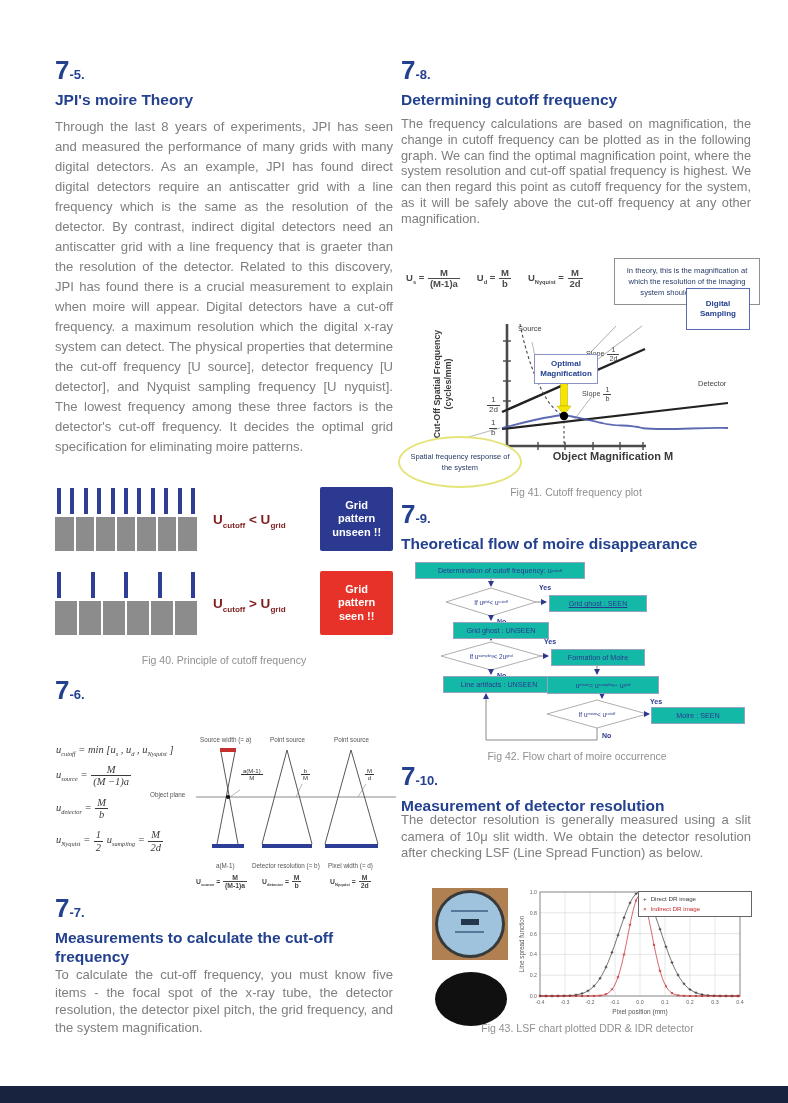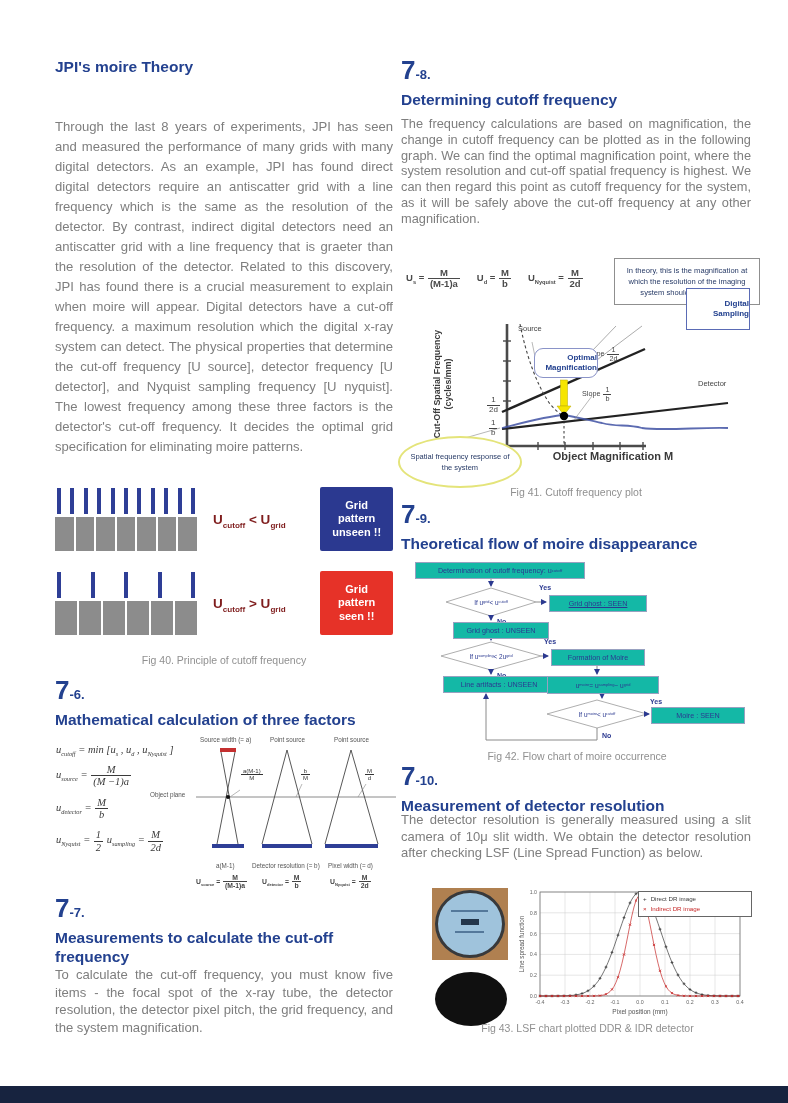--- a/index.html
+++ b/index.html
@@ -33,21 +33,21 @@
   .f40formula{margin-left:16px;width:112px;font-size:13.5px;font-weight:bold;color:#7f1d1d;}
   .f40badge{margin-left:auto;width:76px;height:64px;display:flex;flex-direction:column;align-items:center;justify-content:center;
             color:#fff;font-size:11px;font-weight:bold;line-height:13.5px;border-radius:2px;}
   
   .dlabel{position:absolute;font-size:6.3px;color:#555;white-space:nowrap;}
   .dfrac{position:absolute;font-size:6px;color:#333;}
   .dform{position:absolute;font-size:6.8px;font-weight:bold;color:#444;white-space:nowrap;}
   
   .f41lab{position:absolute;font-size:7.5px;color:#444;white-space:nowrap;}
   .f41box{position:absolute;border:1px solid #8a93c8;background:#fff;color:var(--navy);font-size:8px;font-weight:bold;
-          display:flex;flex-direction:column;align-items:flex-end;justify-content:center;text-align:center;line-height:1.3;}
+          display:flex;flex-direction:column;align-items:center;justify-content:center;text-align:center;line-height:1.3;}
   .callout{position:absolute;border:1px solid #8f8f8f;background:#fff;color:#273a66;font-size:7.6px;line-height:1.45;
            text-align:center;padding:6px 5px;}
   .v41{position:absolute;left:34px;top:196px;width:140px;transform:rotate(-90deg);transform-origin:0 0;
        text-align:center;font-size:8.8px;font-weight:bold;color:#3a3a3a;line-height:1.3;}
   .ellipse41{position:absolute;border:2px solid #e4e47a;border-radius:50%;background:#fff;color:#273a66;
              font-size:7.5px;line-height:1.5;display:flex;align-items:center;justify-content:center;text-align:center;padding:3px 6px;}
   .ytickf{position:absolute;font-size:8px;color:#444;}
   
   .fcbox{position:absolute;border:1px solid #98a1c0;background:#14b8a6;color:#2b3990;font-size:7.2px;
          display:flex;align-items:center;justify-content:center;white-space:nowrap;}
@@ -66,20 +66,21 @@
   .lsf-legend .lrow{display:flex;gap:4px;align-items:center;white-space:nowrap;}
   .footer-bar{position:absolute;left:0;bottom:0;width:100%;height:17px;background:var(--footer);}
   .pagenum{font-size:13px;font-weight:bold;color:var(--navy);}
 </style>
 </head>
 <body>
 
 <div class="page" id="page" style="--navy: #23418f; --body: #7e7e7e; --barblue: #2e3e96; --blockgray: #8c8c8c; --footer: #17233f;">
 
   <div class="abs" style="left:55px;top:56px;">
+    <div class="sec-num"><span>7</span><span class="dash">-5.</span></div>
     <div class="sec-title">JPI's moire Theory</div>
   </div>
   <div class="abs bodytxt body-l" style="left:55px;top:117px;width:338px;">Through the last 8 years of experiments, JPI has seen and measured the performance of many grids with many digital detectors. As an example, JPI has found direct digital detectors require an antiscatter grid with a line frequency which is the same as the resolution of the detector. By contrast, indirect digital detectors need an antiscatter grid with a line frequency that is graeter than the resolution of the detector. Related to this discovery, JPI has found there is a crucial measurement to explain when moire will appear. Digital detectors have a cut-off frequency. a maximum resolution which the digital x-ray system can detect. The physical properties that determine the cut-off frequency [U source], detector frequency [U detector], and Nyquist sampling frequency [U nyquist]. The lowest frequency among these three factors is the detector's cut-off frequency. It decides the optimal grid specification for eliminating moire patterns.</div>
 
   <div class="abs" style="left:55px;top:486px;width:338px;">
     <div class="f40row">
       <div class="f40stack">
         <div class="bars">
             <div class="gbar"></div>
             <div class="gbar"></div>
@@ -133,21 +134,20 @@
         <span>Grid</span>
         <span>pattern</span>
         <span>seen !!</span>
       </div>
     </div>
     <div class="caption" style="margin-top:12px;">Fig 40. Principle of cutoff frequency</div>
   </div>
 
   <div class="abs" style="left:55px;top:676px;">
     <div class="sec-num"><span>7</span><span class="dash">-6.</span></div>
-    <div class="sec-title">Mathematical calculation of three factors</div>
   </div>
 
   <div class="abs" style="left:56px;top:744px;width:140px;display:flex;flex-direction:column;gap:9px;">
     <div class="fml mathfml" style="font-size:10.5px;">u<sub>cutoff</sub> = min [u<sub>s</sub> , u<sub>d</sub> , u<sub>Nyquist</sub> ]</div>
     <div class="fml mathfml" style="font-size:10.5px;">u<sub>source</sub> = <span class="frac"><span class="fn">M</span><span class="fd">(M −1)a</span></span></div>
     <div class="fml mathfml" style="font-size:10.5px;">u<sub>detector</sub> = <span class="frac"><span class="fn">M</span><span class="fd">b</span></span></div>
     <div class="fml mathfml" style="font-size:10.5px;">u<sub>Nyquist</sub> = <span class="frac"><span class="fn">1</span><span class="fd">2</span></span> u<sub>sampling</sub> = <span class="frac"><span class="fn">M</span><span class="fd">2d</span></span></div>
   </div>
 
   <div class="abs" style="left:196px;top:736px;width:200px;height:160px;">
@@ -242,21 +242,21 @@
 
       <path d="M164,100 V130" stroke="#333" stroke-width="1" stroke-dasharray="2.5,2.5" fill="none"></path>
 
       <rect x="160.5" y="64" width="7" height="26" fill="#f6e500" stroke="#b8a900" stroke-width="0.5"></rect>
       <polygon points="157,90 171,90 164,99" fill="#f6e500" stroke="#b8a900" stroke-width="0.5"></polygon>
 
       <circle cx="164" cy="100" r="4.2" fill="#000"></circle>
     </svg>
     <span class="f41lab" style="left:120px;top:66px;">Source</span>
     <span class="f41lab fml" style="left:188px;top:88px;font-size:7.2px;">Slope <span class="frac"><span class="fn">1</span><span class="fd">2d</span></span></span>
-    <div class="f41box" style="left:136px;top:90px;width:62px;height:28px;border-radius:9px;">
+    <div class="f41box" style="left:136px;top:96px;width:62px;height:28px;">
       <span>Optimal</span>
         <span>Magnification</span>
     </div>
     <div class="f41box" style="left:288px;top:30px;width:62px;height:40px;border-width:1.5px;border-color:#5a6bb5;">
       <span>Digital</span>
         <span>Sampling</span>
     </div>
     <span class="f41lab fml" style="left:184px;top:128px;font-size:7.2px;">Slope <span class="frac"><span class="fn">1</span><span class="fd">b</span></span></span>
     <span class="f41lab" style="left:300px;top:121px;">Detector</span>
     <span class="ytickf fml" style="left:88px;top:138px;"><span class="frac"><span class="fn">1</span><span class="fd">2d</span></span></span>

